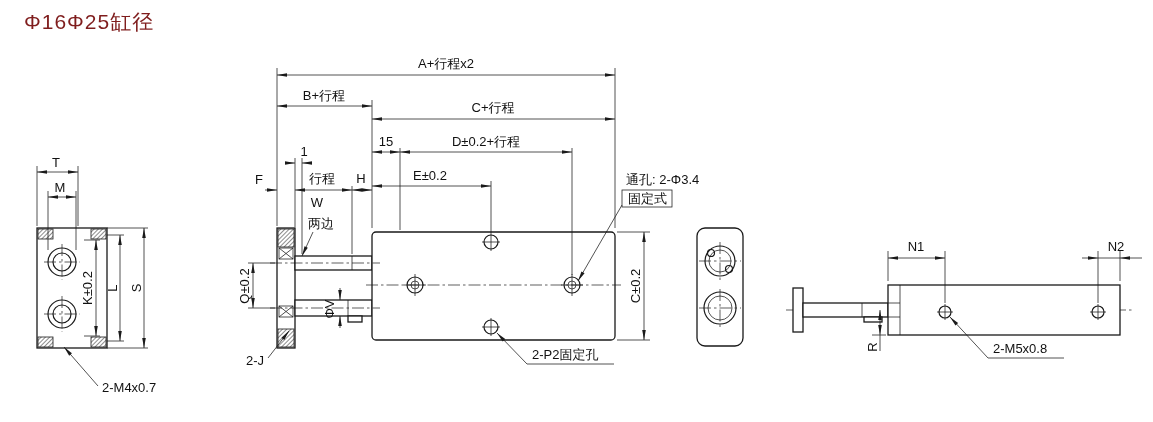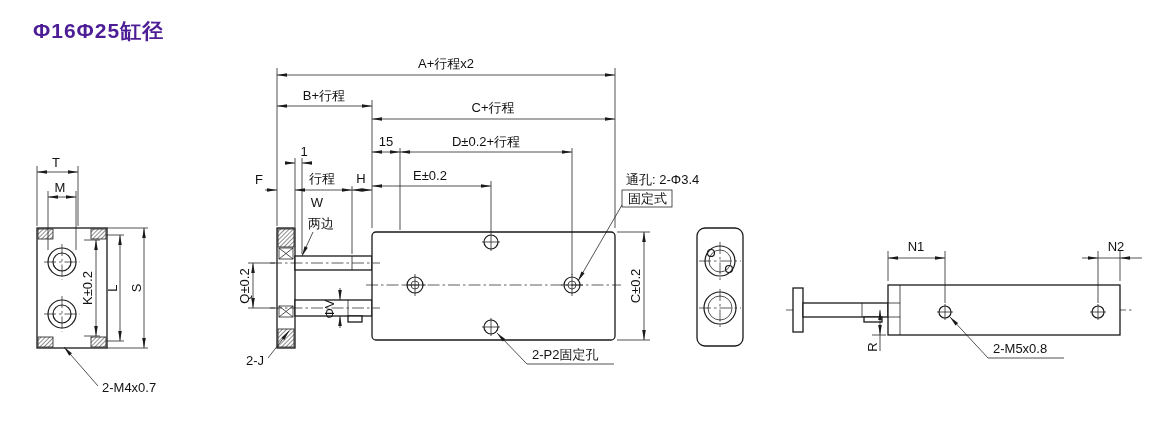--- a/index.html
+++ b/index.html
@@ -1,19 +1,19 @@
 <!DOCTYPE html>
 <html><head>
 <meta charset="utf-8">
 <style>
   html,body { margin:0; padding:0; background:#ffffff; }
   .page { position:relative; width:1153px; height:422px; background:#fff; overflow:hidden;
           font-family:"Liberation Sans","DejaVu Sans",sans-serif; }
-  .title { position:absolute; left:18px; top:2px; margin:15px; font-size:21px; font-weight:bold;
-           color:#4c1d95; letter-spacing:1px; }
+  .title { position:absolute; left:18px; top:2px; margin:6px; font-size:21px; font-weight:normal;
+           color:#7f1d1d; letter-spacing:1px; }
   svg text { font-family:"Liberation Sans","DejaVu Sans",sans-serif; font-size:13px; fill:#111; }
   .mid { text-anchor:middle; }
   .o  { fill:#fff; stroke:#1a1a1a; stroke-width:1.3; }
   .o2 { fill:none; stroke:#1a1a1a; stroke-width:1.2; }
   .t  { fill:none; stroke:#1a1a1a; stroke-width:0.75; }
   .cl { fill:none; stroke:#1a1a1a; stroke-width:0.7; stroke-dasharray:12 3 2.5 3; }
 </style>
 </head>
 <body>
 

